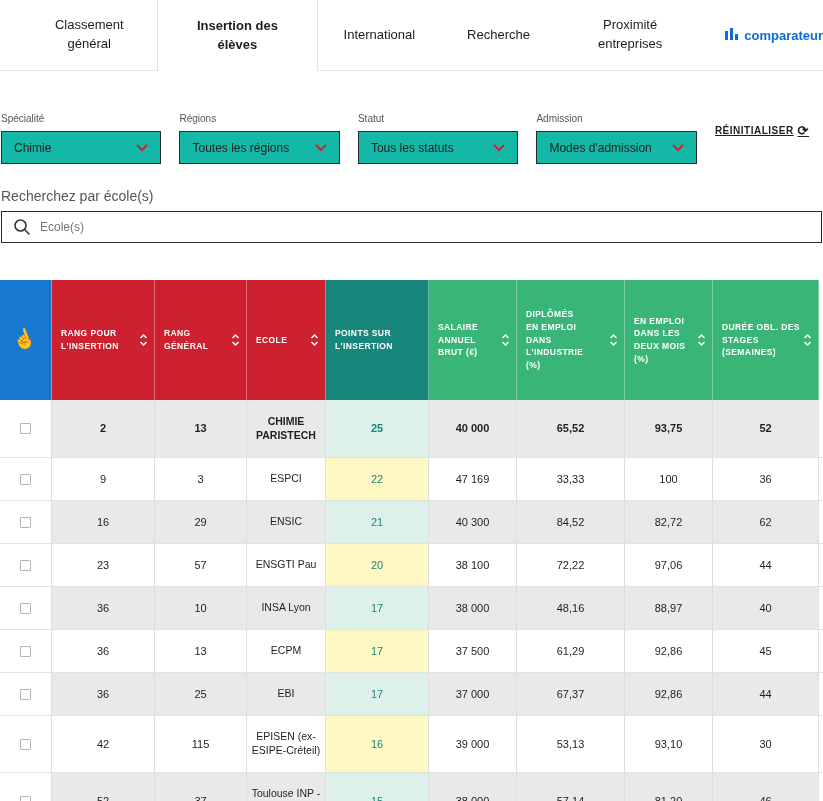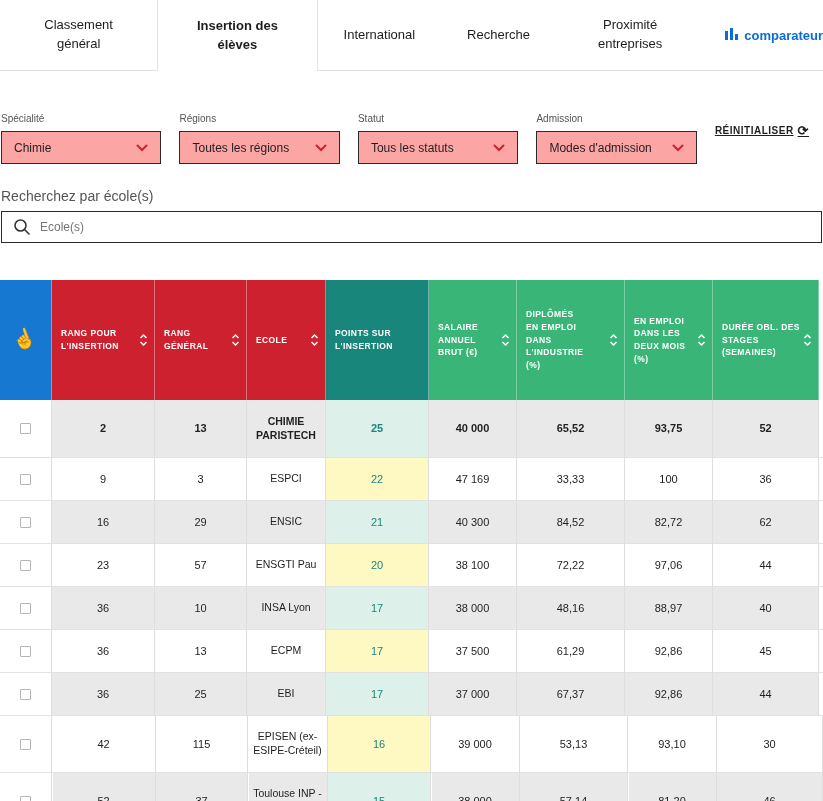--- a/index.html
+++ b/index.html
@@ -4,36 +4,36 @@
 <style>
   * { margin:0; padding:0; box-sizing:border-box; }
   body { font-family:"Liberation Sans", sans-serif; background:#fff; }
   .page { width:823px; height:801px; overflow:hidden; background:#fff; position:relative; }
 
   
   .tabs { display:flex; align-items:stretch; border-bottom:1px solid #e3e3e3; height:71px; }
   .tab { display:flex; align-items:center; justify-content:center; text-align:center;
          font-size:13px; color:#1d1d1d; cursor:pointer; padding:0 26px; line-height:1.45; }
   .tab .lbl { display:inline-block; }
-  .tab-0 { width:162px; padding:0 18px; }
+  .tab-0 { width:162px; padding:0 18px;justify-content:flex-end; }
   .tab-0 .lbl { max-width:100px; }
   .tab-1 { width:165px; padding:0 18px; }
   .tab-1 .lbl { max-width:120px; }
   .tab-4 .lbl { max-width:100px; }
   .tab.active { font-weight:bold; background:#fff; border-left:1px solid #e3e3e3;
                 border-right:1px solid #e3e3e3; margin-bottom:-1px; }
   .compare { margin-left:auto; display:flex; align-items:center; gap:6px;
              font-size:13px; font-weight:bold; color:#0b6cd8; white-space:nowrap;
              padding-left:20px; cursor:pointer; }
 
   
   .filters { display:flex; gap:18px; margin:26px 14px 0 1px; align-items:flex-end; }
   .filter { width:164px; }
   .filter-label { font-size:10px; color:#555; margin-bottom:7px;margin-top:16px; }
-  .select { height:33px; border:1px solid #2a2a2a; background:#fca5a5; display:flex;
+  .select { height:33px; border:1px solid #2a2a2a; background:#14b8a6; display:flex;
             align-items:center; justify-content:space-between; padding:0 12px;
             font-size:12px; color:#1f1f1f; cursor:pointer; }
   .reset { margin-left:auto; align-self:center; font-size:10px; font-weight:bold;
            letter-spacing:0.5px; color:#1f1f1f; text-decoration:underline;
            display:flex; align-items:center; gap:4px; cursor:pointer; white-space:nowrap; }
   .reset .arrow { font-size:13px; text-decoration:none; }
 
   
   .search-wrap { margin:24px 1px 0 1px; }
   .search-label { font-size:14px; color:#555; margin-bottom:7px; }
@@ -65,21 +65,21 @@
   .tr.striped .td { background:#e9e9e9; }
   .td { display:flex; align-items:center; justify-content:center; text-align:center;
         font-size:11px; color:#1f1f1f; border-right:1px solid #dedede;
         background:#fff; line-height:1.3; padding:2px 4px; }
   .td.cb-cell { background:#fff !important; }
   .tr .td.points { background:#fef9c3; color:#1c867c; }
   .tr.striped .td.points { background:#ddf0ea; }
   .tr.featured { height:58px; }
   .tr.featured .td { font-weight:bold; }
   .tr.normal { height:43px; }
-  .tr.tall { height:57px;justify-content:space-between; }
+  .tr.tall { height:57px; }
   .school { font-size:10.5px; }
   .cb { appearance:none; width:11px; height:11px; border:1px solid #b5b5b5;
         background:#fff; cursor:pointer; border-radius:1px; }
 </style>
 </head>
 <body>
 
 <div class="page">
 
   <div class="tabs">

